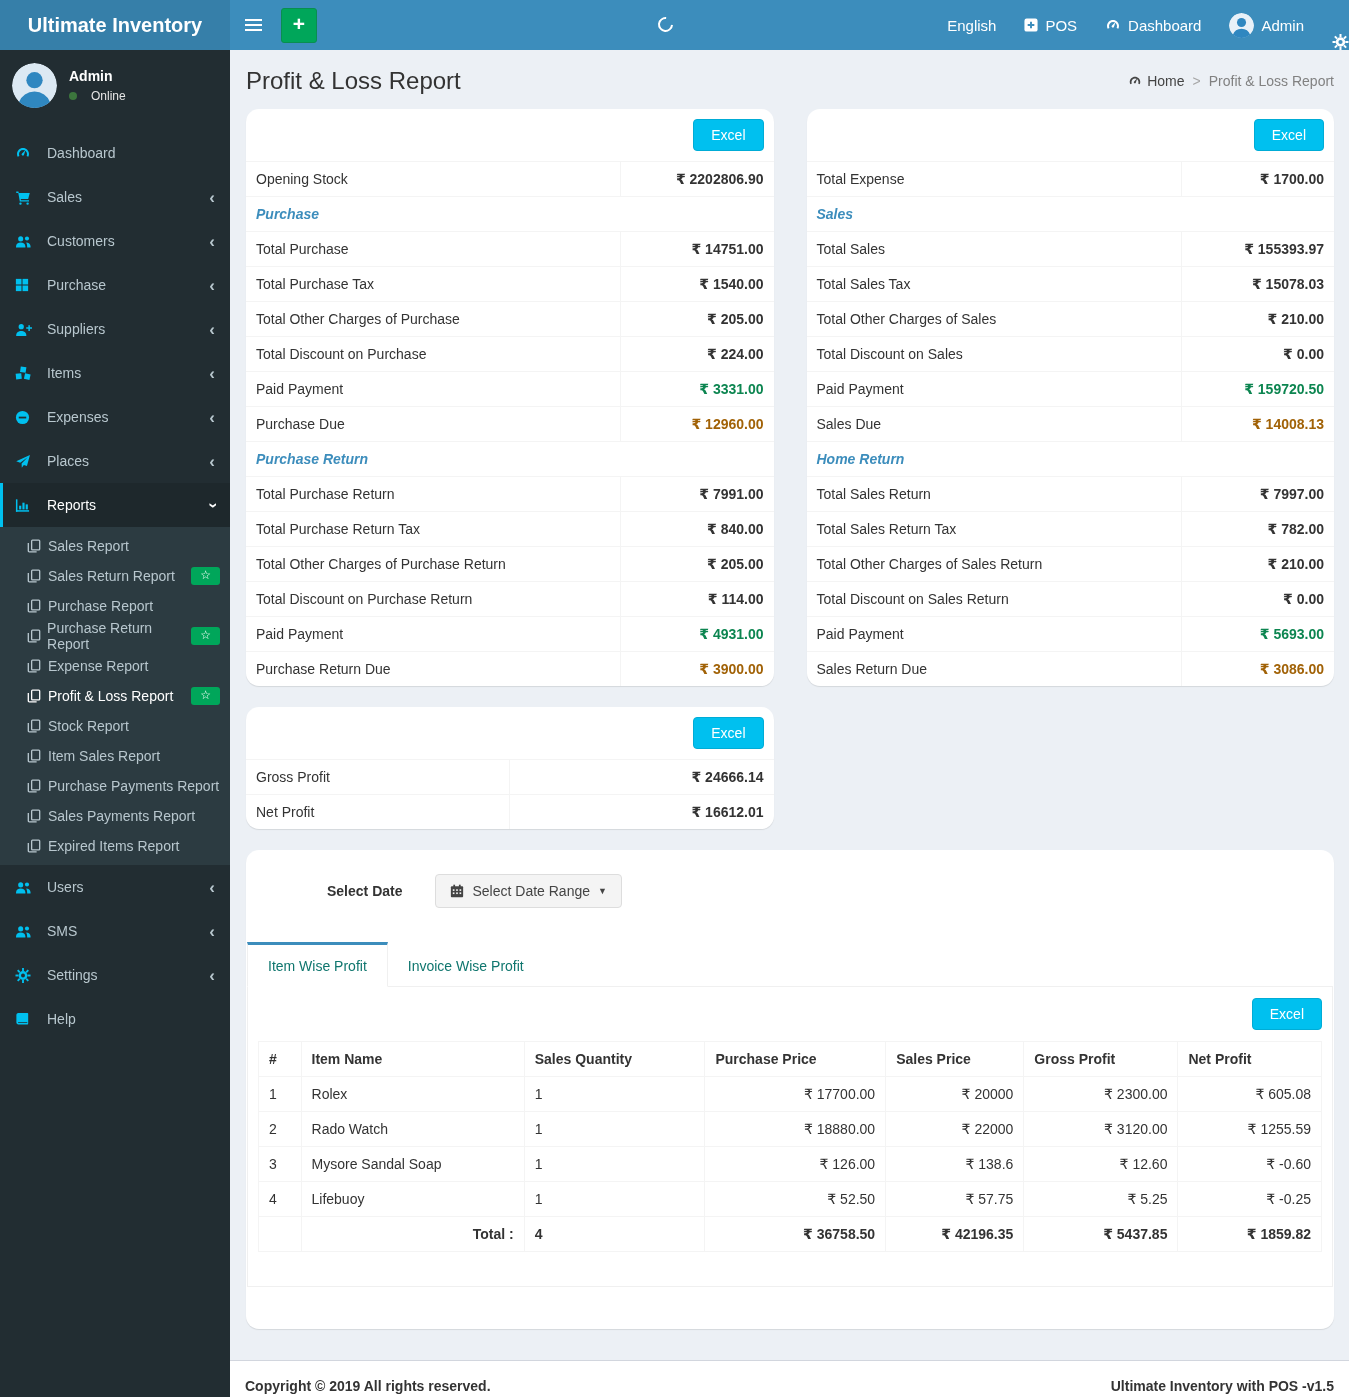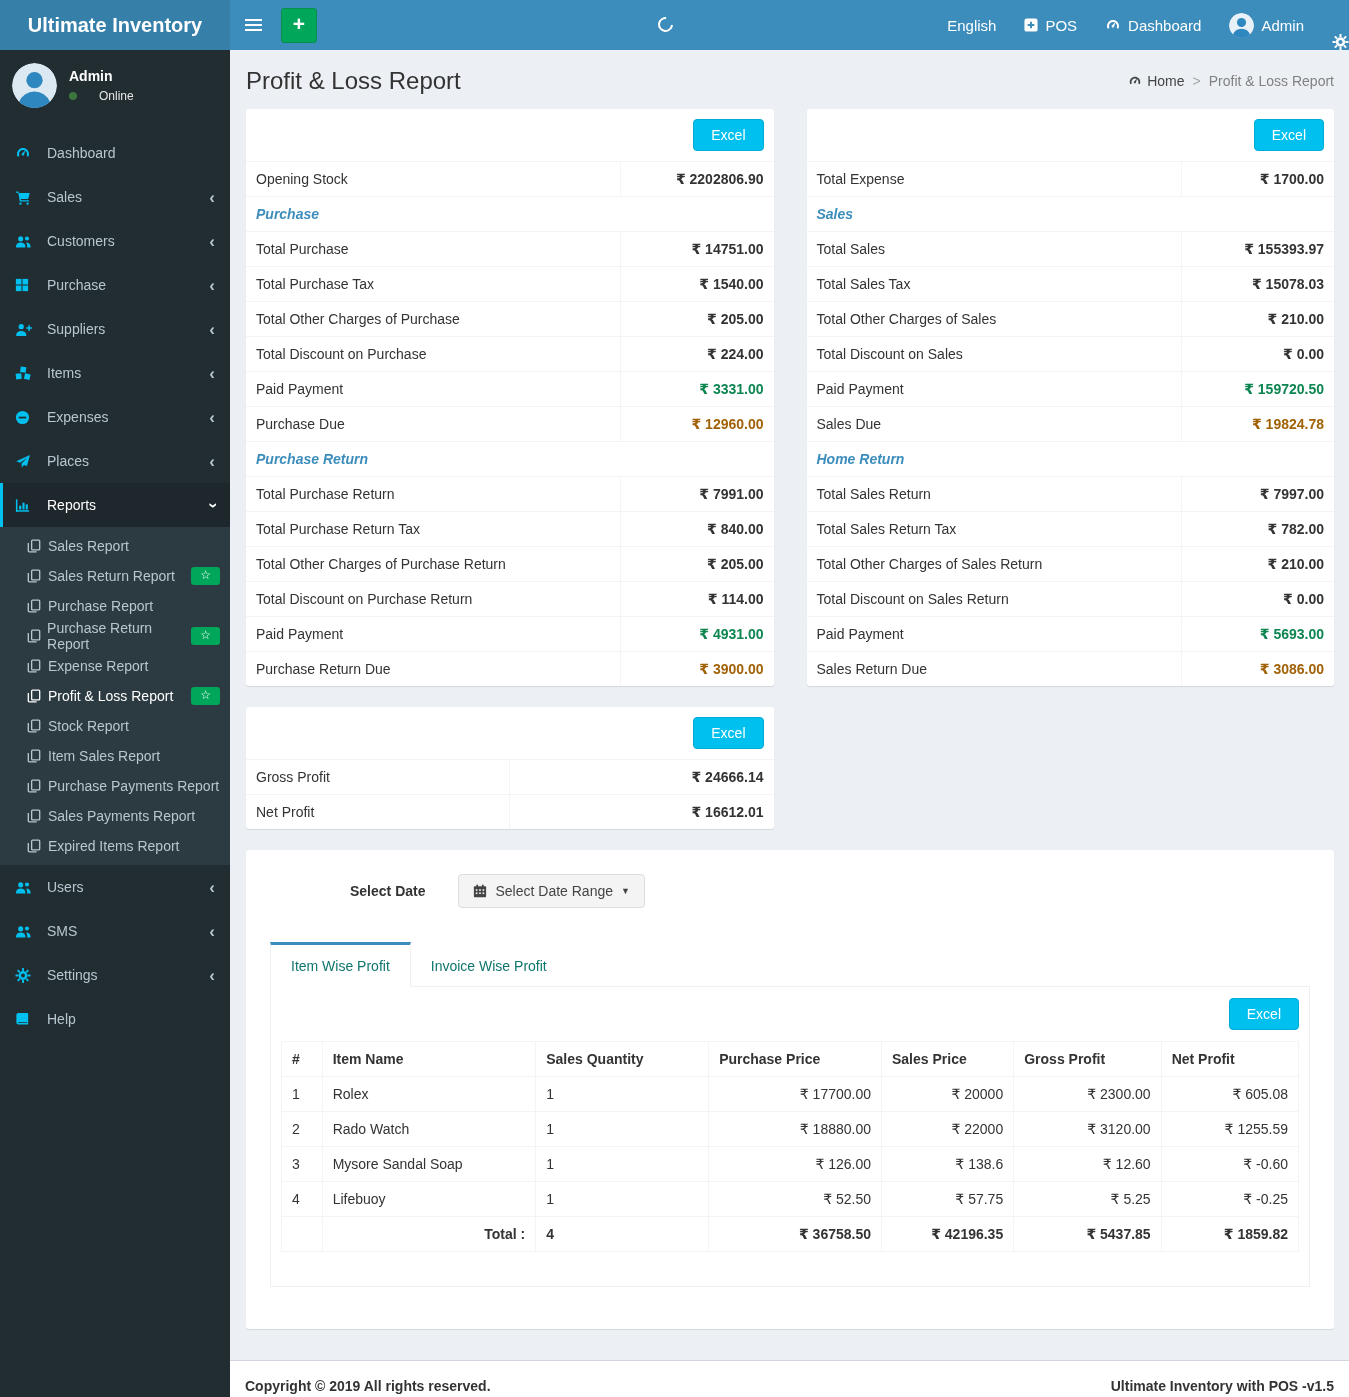--- a/index.html
+++ b/index.html
@@ -24,21 +24,21 @@
   .nav-right { margin-left:auto; display:flex; align-items:center; gap:28px; font-size:15px; }
   .nav-item { display:flex; align-items:center; gap:7px; cursor:pointer; height:50px; }
   .nav-avatar { width:25px; height:25px; border-radius:50%; overflow:hidden; display:flex; }
   .gearwrap { display:flex; align-items:flex-end; }
 
   
   .sidebar { position:absolute; top:50px; left:0; bottom:0; width:230px; background:#222d32; }
   .user-panel { display:flex; align-items:center; gap:12px; padding:13px 12px; }
   .user-avatar { width:45px; height:45px; border-radius:50%; overflow:hidden; flex:none; }
   .user-name { color:#fff; font-weight:700; font-size:14px; margin-bottom:5px; }
-  .user-status { color:#e6e6e6; font-size:12px; display:flex; align-items:center; gap:22px; }
+  .user-status { color:#e6e6e6; font-size:12px; display:flex; align-items:center; gap:14px; }
   .status-dot { width:8px; height:8px; border-radius:50%; background:#3c763d; display:inline-block; }
   .menu { list-style:none; margin-top:10px; }
   .menu-item { height:44px; display:flex; align-items:center; padding:0 15px 0 12px; color:#b8c7ce;
                font-size:14px; cursor:pointer; border-left:3px solid transparent; }
   .menu-item.active { color:#fff; border-left-color:#00c0ef; background:#1e282c; }
   .mi-icon { width:22px; margin-right:10px; color:#00c0ef; display:flex; align-items:center; }
   .chev { margin-left:auto; font-size:17px; font-weight:700; color:inherit; line-height:1; }
   .chev.down { transform:rotate(-90deg); }
   .submenu { list-style:none; background:#2c3b41; padding:4px 0; }
   .submenu-item { height:30px; display:flex; align-items:center; padding:0 10px 0 27px; color:#b8c7ce;
@@ -50,37 +50,37 @@
 
   
   .main { margin-left:230px; min-height:1297px; padding:0 15px 10px 16px; background:#ecf0f5; }
   .content-header { display:flex; justify-content:space-between; align-items:center; padding:17px 0 14px; }
   .page-title { font-size:24px; font-weight:500; color:#333; }
   .breadcrumb { display:flex; align-items:center; gap:8px; font-size:14px; color:#444; }
   .breadcrumb .sep { color:#a6a6a6; }
   .breadcrumb .current { color:#818181; }
   .bc-home { display:flex; align-items:center; gap:5px; cursor:pointer; color:#444; }
 
-  .box { background:#fff; border-radius:3px; box-shadow:0 1px 1px rgba(0,0,0,.1); margin-bottom:21px; }
+  .box { background:#fff; border-radius:13px; box-shadow:0 1px 1px rgba(0,0,0,.1); margin-bottom:21px; }
   .boxes-row { display:flex; gap:33px; }
   .boxes-row .box { flex:1; align-self:flex-start; }
   .box-header { padding:10px; display:flex; justify-content:flex-end; }
   .btn-excel { background:#00c0ef; color:#fff; border:1px solid #00acd6; border-radius:4px;
                padding:7px 17px; font-size:14px; cursor:pointer; }
   table.pl { width:100%; border-collapse:collapse; font-size:14px; }
   .pl td { padding:9px 10px; border-top:1px solid #f4f4f4; color:#333; }
   .pl td.pl-val { text-align:right; font-weight:700; border-left:1px solid #f4f4f4; width:29%; white-space:nowrap; }
   .pl tr.pl-section td { color:#3c8dbc; font-style:italic; font-weight:700; }
   .pl .green { color:#0c8550; }
   .pl .red { color:#a16207; }
   .half { width:calc(50% - 16.5px); }
   .summary td.pl-val { width:50%; }
 
   
-  .bigbox { padding:8px 24px 42px; }
+  .bigbox { padding:8px 1px 42px; }
   .filter-row { display:flex; align-items:center; padding:16px 0 6px; }
   .filter-label { font-weight:700; margin-left:80px; }
   .btn-range { margin-left:33px; background:#f4f4f4; border:1px solid #ddd; border-radius:4px;
                padding:8px 14px; font-size:14px; color:#444; display:flex; align-items:center; gap:8px;
                cursor:pointer; }
   .caret { font-size:9px; color:#444; }
   .tabs-row { display:flex; margin-top:28px; position:relative; z-index:2; margin-bottom:-1px; }
   .tab { padding:13px 20px 12px; font-size:14px; color:#0f766e; cursor:pointer; border-top:3px solid transparent; }
   .tab.active { background:#fff; border:1px solid #f0f0f0; border-top:3px solid #3c8dbc; border-bottom:1px solid #fff; }
   .tab-content { border:1px solid #f0f0f0; position:relative; z-index:1; padding:11px 10px 34px; }
@@ -572,21 +572,21 @@
               <tr>
     <td class="pl-label">Total Discount on Sales</td>
     <td class="pl-val">₹ 0.00</td>
   </tr>
               <tr>
     <td class="pl-label">Paid Payment</td>
     <td class="pl-val green">₹ 159720.50</td>
   </tr>
               <tr>
     <td class="pl-label">Sales Due</td>
-    <td class="pl-val red">₹ 19824.78</td>
+    <td class="pl-val red">₹ 14008.13</td>
   </tr>
               <tr class="pl-section">
     <td colspan="2">Home Return</td>
   </tr>
               <tr>
     <td class="pl-label">Total Sales Return</td>
     <td class="pl-val">₹ 7997.00</td>
   </tr>
               <tr>
     <td class="pl-label">Total Sales Return Tax</td>

